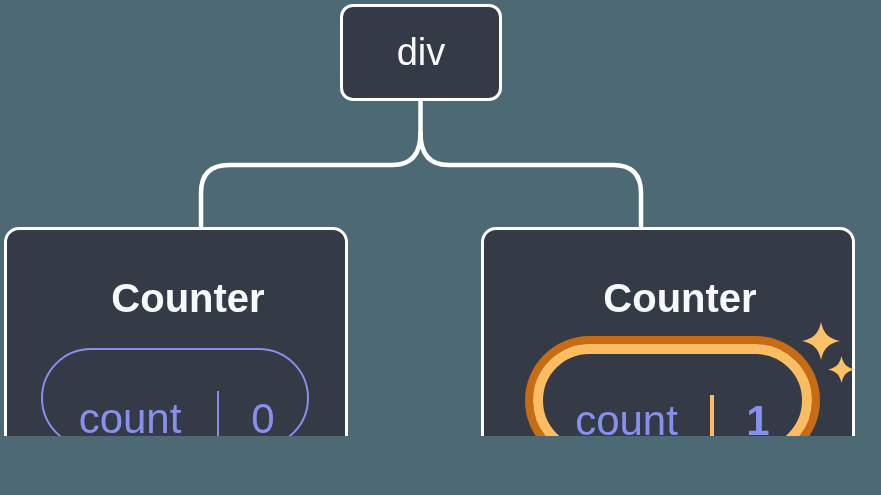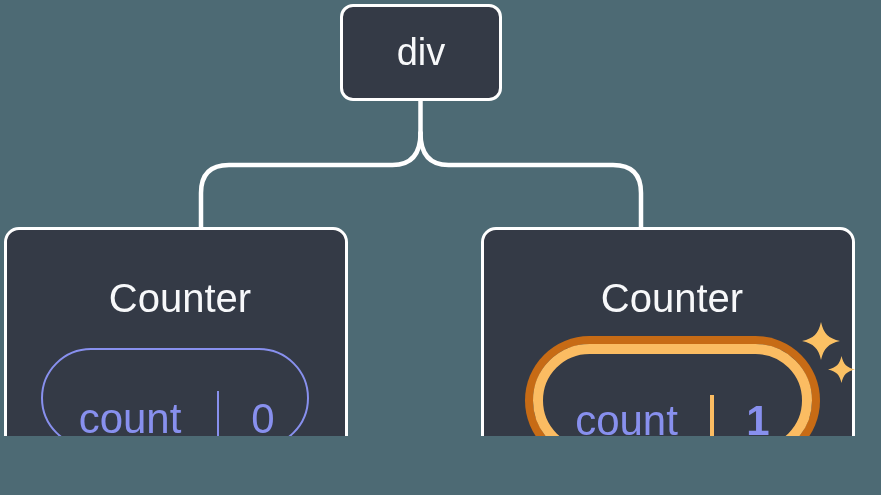--- a/index.html
+++ b/index.html
@@ -49,25 +49,25 @@
   }
   .counter-node {
     top: 227px;
     height: 261px;
     border-radius: 15px;
   }
   .counter-left { left: 4px; width: 344px; }
   .counter-right { left: 481px; width: 374px; }
   .component-title {
     position: absolute;
-    top: 46px; left: 4px;
+    top: 46px; left: 12px;
     width: 100%;
     text-align: center;
     font-size: 40px;
-    font-weight: 400;
+    font-weight: 700;
     color: var(--title_text);
   }
   .state-pill {
     position: absolute;
     display: flex;
     border-radius: 999px;
     color: var(--state_accent);
     font-size: 42px;
   }
   .pill-plain {

